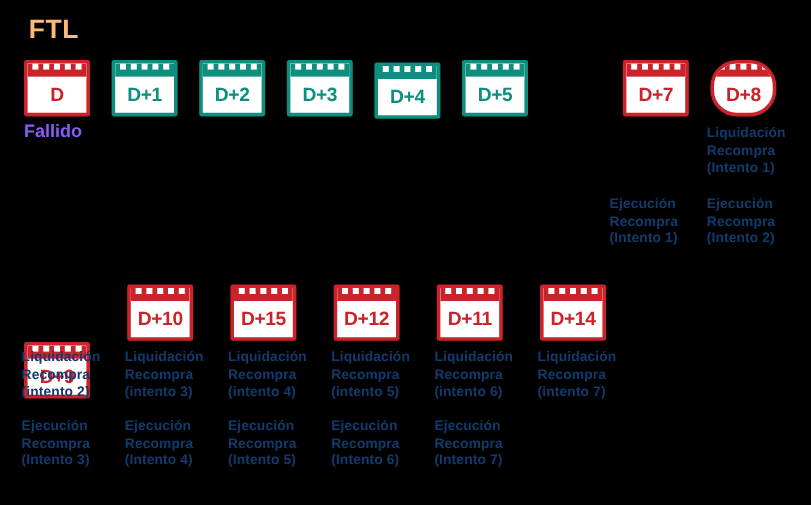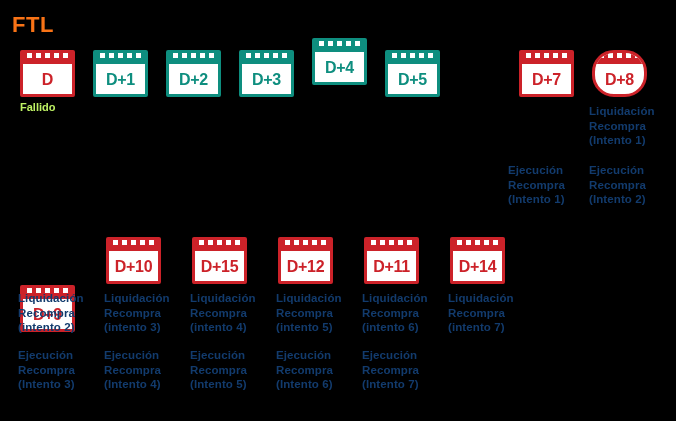--- a/index.html
+++ b/index.html
@@ -14,26 +14,26 @@
     height: 421px;
     background: #000000;
     overflow: hidden;
     font-family: "Liberation Sans", sans-serif;
     -webkit-font-smoothing: antialiased;
   }
 
   
   .ftl-title {
     position: absolute;
-    left: 12px;
+    left: 24px;
     top: 14px;
     font-size: 22px;
     font-weight: bold;
     letter-spacing: 0.5px;
-    color: #f97316;
+    color: #fdba74;
     line-height: 1;
     white-space: nowrap;
     text-align: right;
   }
 
   
   .cal {
     position: absolute;
     width: 55px;
     height: 47px;
@@ -100,22 +100,22 @@
     color: #123B6D;
     font-size: 11.5px;
     font-weight: bold;
     line-height: 14.5px;
     width: 82px;
     white-space: pre-line;
     letter-spacing: 0.1px;
   }
   .status-note {
     position: absolute;
-    color: #bef264;
-    font-size: 11px;
+    color: #8b5cf6;
+    font-size: 15px;
     font-weight: bold;
     line-height: 1;
     white-space: nowrap;
   }
 </style>
 </head>
 <body>
 
 <div id="canvas">
 
@@ -164,21 +164,21 @@
       <span class="notch"></span>
       <span class="notch"></span>
       <span class="notch"></span>
       <span class="notch"></span>
       <span class="notch"></span>
     </div>
     <div class="cal-sep"></div>
     <div class="cal-label">D+3</div>
   </div>
 
-  <div class="cal teal" style="left:312px; top:38px;">
+  <div class="cal teal" style="left:312px; top:52px;">
     <div class="cal-band">
       <span class="notch"></span>
       <span class="notch"></span>
       <span class="notch"></span>
       <span class="notch"></span>
       <span class="notch"></span>
     </div>
     <div class="cal-sep"></div>
     <div class="cal-label">D+4</div>
   </div>

